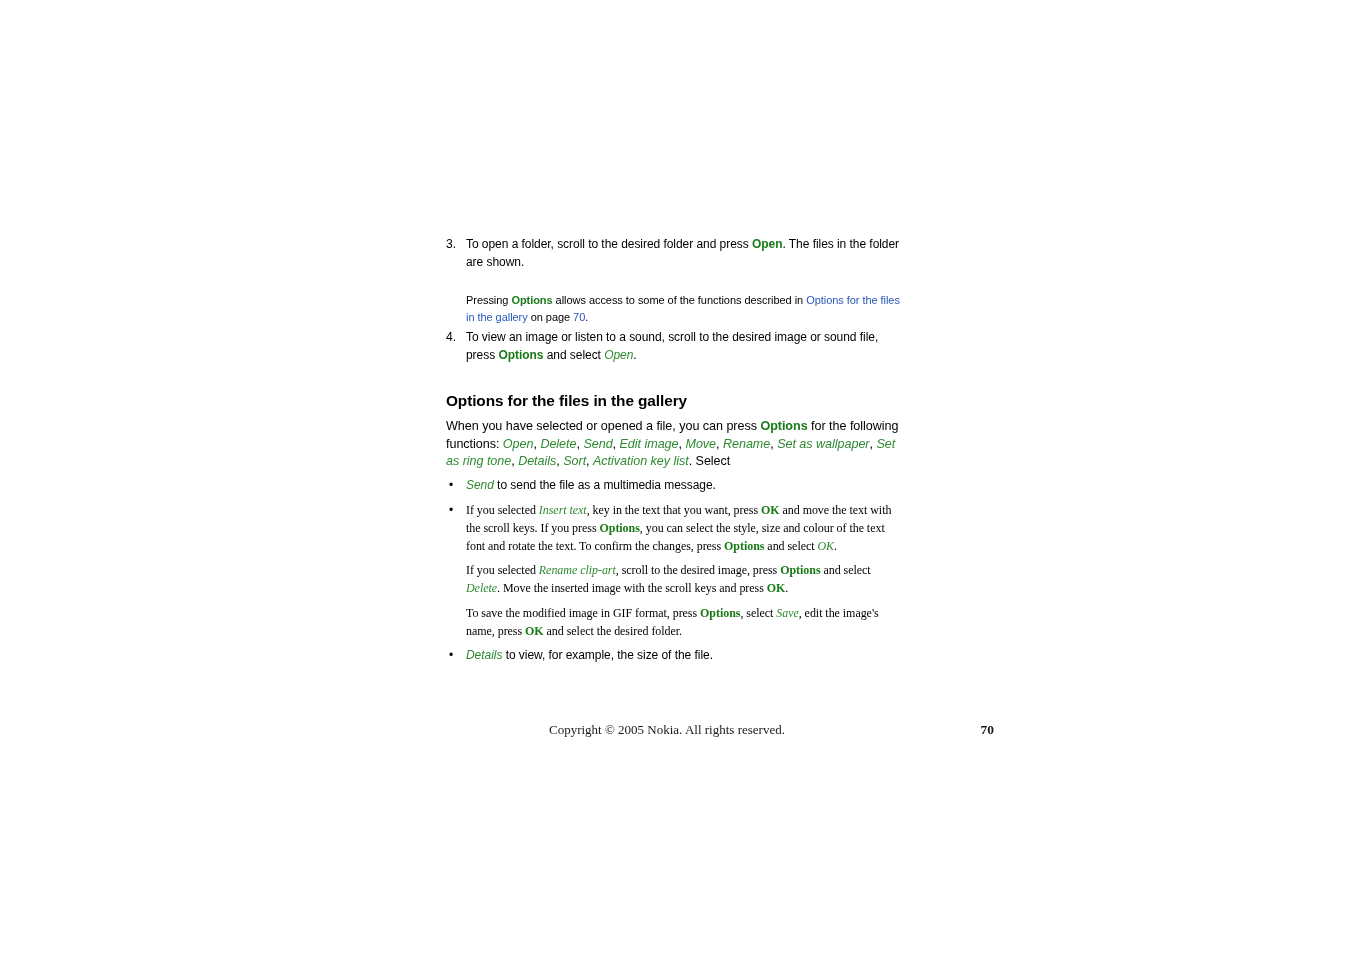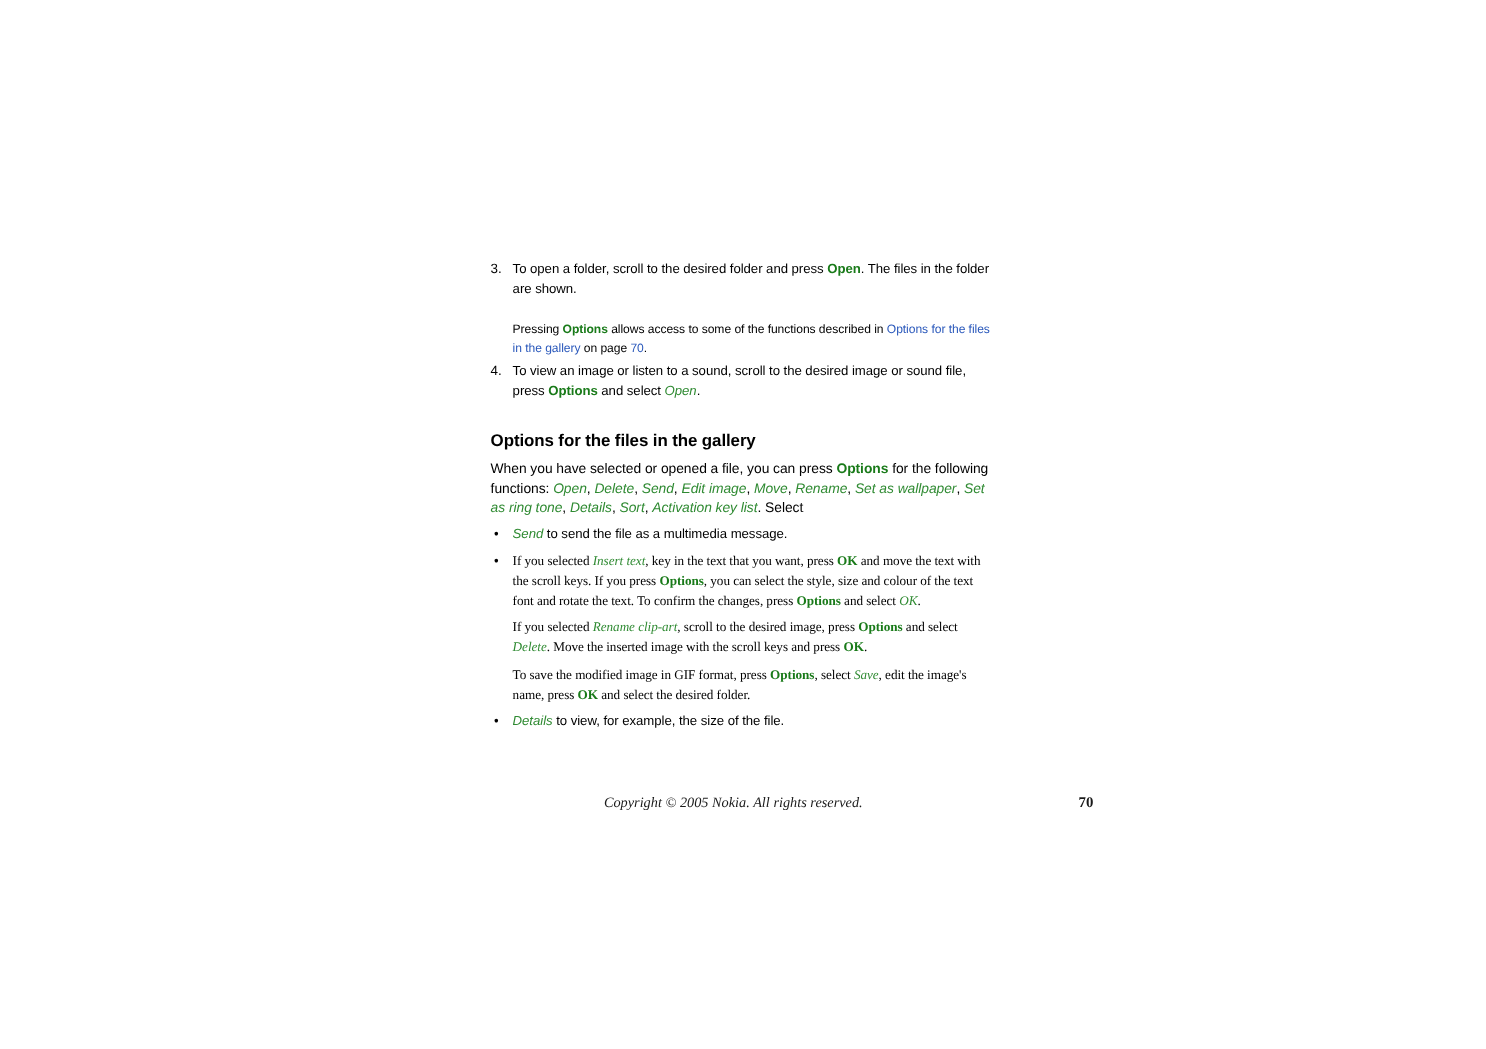--- a/index.html
+++ b/index.html
@@ -121,21 +121,20 @@
     width: 548px;
     font-family: "Liberation Serif", serif;
     font-size: 13px;
     color: #1a1a1a;
   }
   .footer .copy {
     position: absolute;
     left: 103px;
     top: 0;
     white-space: nowrap;
-    font-style: italic;
   }
   .footer .pageno {
     position: absolute;
     right: 0;
     top: 0;
     font-weight: bold;
     font-size: 13.5px;
   }
 </style>
 </head>

